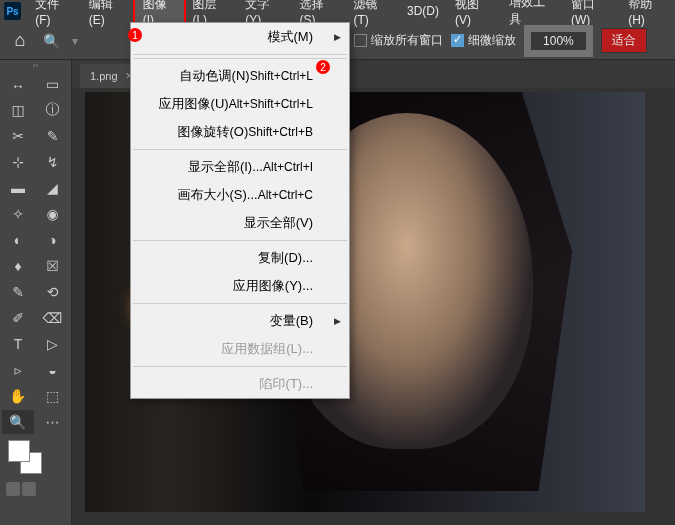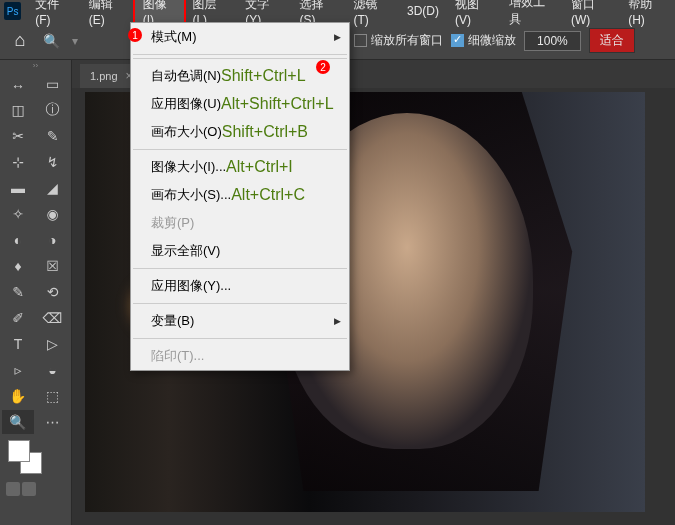--- a/index.html
+++ b/index.html
@@ -1,54 +1,54 @@
 <!DOCTYPE html>
 <html><head>
 <meta charset="utf-8">
 <style>
 * { margin: 0; padding: 0; box-sizing: border-box; font-family: "Microsoft YaHei", sans-serif; }
 body { background: #323232; width: 675px; height: 525px; overflow: hidden; position: relative; }
 .menubar { background: #454545; height: 22px; display: flex; align-items: center; padding-left: 4px; color: #e8e8e8; font-size: 12px; }
-.ps-icon { width: 18px; height: 18px; background: #001e36; color: #31a8ff; font-size: 10px; font-weight: normal; display: flex; align-items: center; justify-content: center; border-radius: 2px; margin-right: 6px; }
+.ps-icon { width: 18px; height: 18px; background: #001e36; color: #31a8ff; font-size: 10px; font-weight: bold; display: flex; align-items: center; justify-content: center; border-radius: 2px; margin-right: 6px; }
 .menu-item { padding: 3px 8px; cursor: pointer; }
 .menu-item.active { background: #5a5a5a; outline: 2px solid #ff0000; position: relative; }
 .badge { position: absolute; background: #ff0000; color: #fff; width: 14px; height: 14px; border-radius: 50%; font-size: 10px; display: flex; align-items: center; justify-content: center; z-index: 100; }
 .toolbar { background: #454545; height: 38px; display: flex; align-items: center; padding: 0 8px; gap: 8px; color: #e8e8e8; font-size: 12px; border-bottom: 1px solid #2a2a2a; }
 .tool-btn { width: 24px; height: 24px; display: flex; align-items: center; justify-content: center; color: #e8e8e8; }
 .home-icon::before { content: "⌂"; font-size: 18px; }
 .zoom-icon::before { content: "🔍"; font-size: 14px; }
 .checkbox { width: 13px; height: 13px; border: 1px solid #888; display: inline-block; vertical-align: middle; margin-right: 4px; position: relative; }
 .checkbox.checked { background: #5a9fd4; border-color: #5a9fd4; }
 .checkbox.checked::after { content: "✓"; color: #fff; position: absolute; font-size: 11px; left: 1px; top: -2px; }
-.zoom-val { background: #383838; padding: 2px 12px; border: 1px solid #737373; }
+.zoom-val { background: #383838; padding: 2px 12px; border: 7px solid #737373; }
 .fit-btn { background: #b91c1c; padding: 3px 10px; border: 1px solid #333; }
 .tab-bar { background: #383838; height: 28px; display: flex; align-items: end; padding-left: 80px; }
 .tab { background: #454545; color: #ccc; font-size: 11px; padding: 5px 10px; display: flex; align-items: center; gap: 8px; }
 .tab-close { color: #999; font-size: 12px; cursor: pointer; }
 .left-panel { position: absolute; left: 0; top: 60px; width: 72px; background: #454545; height: 465px; border-right: 1px solid #2a2a2a; }
 .expand-hdl { height: 10px; display: flex; justify-content: center; align-items: center; color: #888; font-size: 8px; }
 .tool-grid { display: grid; grid-template-columns: 1fr 1fr; gap: 2px; padding: 2px; }
 .tcell { width: 32px; height: 24px; display: flex; align-items: center; justify-content: center; color: #ccc; font-size: 14px; cursor: pointer; position: relative; }
 .tcell.sel { background: #333; }
 .swatch-area { padding: 6px; position: relative; height: 44px; }
 .swatch-fg { width: 22px; height: 22px; background: #fff; border: 1px solid #888; position: absolute; left: 8px; top: 4px; }
 .swatch-bg { width: 22px; height: 22px; background: #fff; border: 1px solid #888; position: absolute; left: 20px; top: 16px; }
 .mode-btns { display: flex; gap: 2px; padding: 2px 6px; }
 .mode-b { width: 14px; height: 14px; background: #666; border-radius: 2px; }
 .canvas { position: absolute; left: 85px; top: 92px; width: 560px; height: 420px; background: linear-gradient(90deg, #1a1815 0%, #2a2420 15%, #0a0a0c 40%, #1a1a1f 60%, #3a3f4a 100%); overflow: hidden; }
 .canvas::before { content: ""; position: absolute; left: 8%; top: 45%; width: 50px; height: 50px; background: radial-gradient(circle, #ffd89a 0%, #cc8844 40%, transparent 70%); filter: blur(8px); }
 .face { position: absolute; right: 20%; top: 5%; width: 45%; height: 80%; background: radial-gradient(ellipse at 50% 40%, #c9a88a 0%, #8a6f5a 40%, #2a2428 70%); border-radius: 50% 50% 45% 45%; }
 .hair { position: absolute; right: 10%; top: 0; width: 60%; height: 95%; background: linear-gradient(180deg, #0a0608 0%, #1a1216 50%, #0a0608 100%); clip-path: polygon(20% 0, 80% 0, 95% 40%, 85% 100%, 15% 100%, 5% 40%); opacity: 0.85; }
 .dropdown { position: absolute; left: 130px; top: 22px; width: 220px; background: #f0f0f0; border: 1px solid #999; box-shadow: 3px 3px 8px rgba(0,0,0,0.4); font-size: 13px; z-index: 50; }
-.dd-item { padding: 5px 12px 5px 20px; display: flex; justify-content: flex-start; align-items: center; color: #000; cursor: pointer; position: relative; }
+.dd-item { padding: 5px 36px 5px 20px; display: flex; justify-content: flex-end; align-items: center; color: #000; cursor: pointer; position: relative; }
 .dd-item.disabled { color: #999; }
 .dd-item.submenu::after { content: "▶"; font-size: 9px; color: #333; position: absolute; right: 8px; }
 .dd-item.hl-sub::after { outline: 2px solid #ff0000; padding: 2px 3px; right: 7px; }
 .dd-sep { height: 1px; background: #ccc; margin: 3px 2px; }
-.shortcut { color: #4d7c0f; font-size: 16px; }
+.shortcut { color: #000000; font-size: 12px; }
 </style>
 </head>
 <body>
 
 <div class="menubar">
   <div class="ps-icon">Ps</div>
   <div class="menu-item">文件(F)</div>
   <div class="menu-item">编辑(E)</div>
   <div class="menu-item active">图像(I)</div>
   <div class="menu-item">图层(L)</div>
@@ -137,44 +137,47 @@
     <div class="dd-sep"></div>
     <div class="dd-item">
       <span>自动色调(N)</span>
       <span class="shortcut">Shift+Ctrl+L</span>
     </div>
     <div class="dd-item">
       <span>应用图像(U)</span>
       <span class="shortcut">Alt+Shift+Ctrl+L</span>
     </div>
     <div class="dd-item">
-      <span>画布大小(O)</span>
+      <span>图像旋转(O)</span>
       <span class="shortcut">Shift+Ctrl+B</span>
     </div>
     <div class="dd-sep"></div>
     <div class="dd-item">
-      <span>图像大小(I)...</span>
+      <span>显示全部(I)...</span>
       <span class="shortcut">Alt+Ctrl+I</span>
     </div>
     <div class="dd-item">
       <span>画布大小(S)...</span>
       <span class="shortcut">Alt+Ctrl+C</span>
     </div>
-    <div class="dd-item disabled">
-      <span>裁剪(P)</span>
-    </div>
     <div class="dd-item">
       <span>显示全部(V)</span>
     </div>
     <div class="dd-sep"></div>
+    <div class="dd-item">
+      <span>复制(D)...</span>
+    </div>
     <div class="dd-item">
       <span>应用图像(Y)...</span>
     </div>
     <div class="dd-sep"></div>
     <div class="dd-item submenu">
       <span>变量(B)</span>
+    </div>
+    <div class="dd-item disabled">
+      <span>应用数据组(L)...</span>
     </div>
     <div class="dd-sep"></div>
     <div class="dd-item disabled">
       <span>陷印(T)...</span>
     </div>
   </div>
 <div class="badge" style="left:316px;top:60px">2</div>
 
 </body></html>

